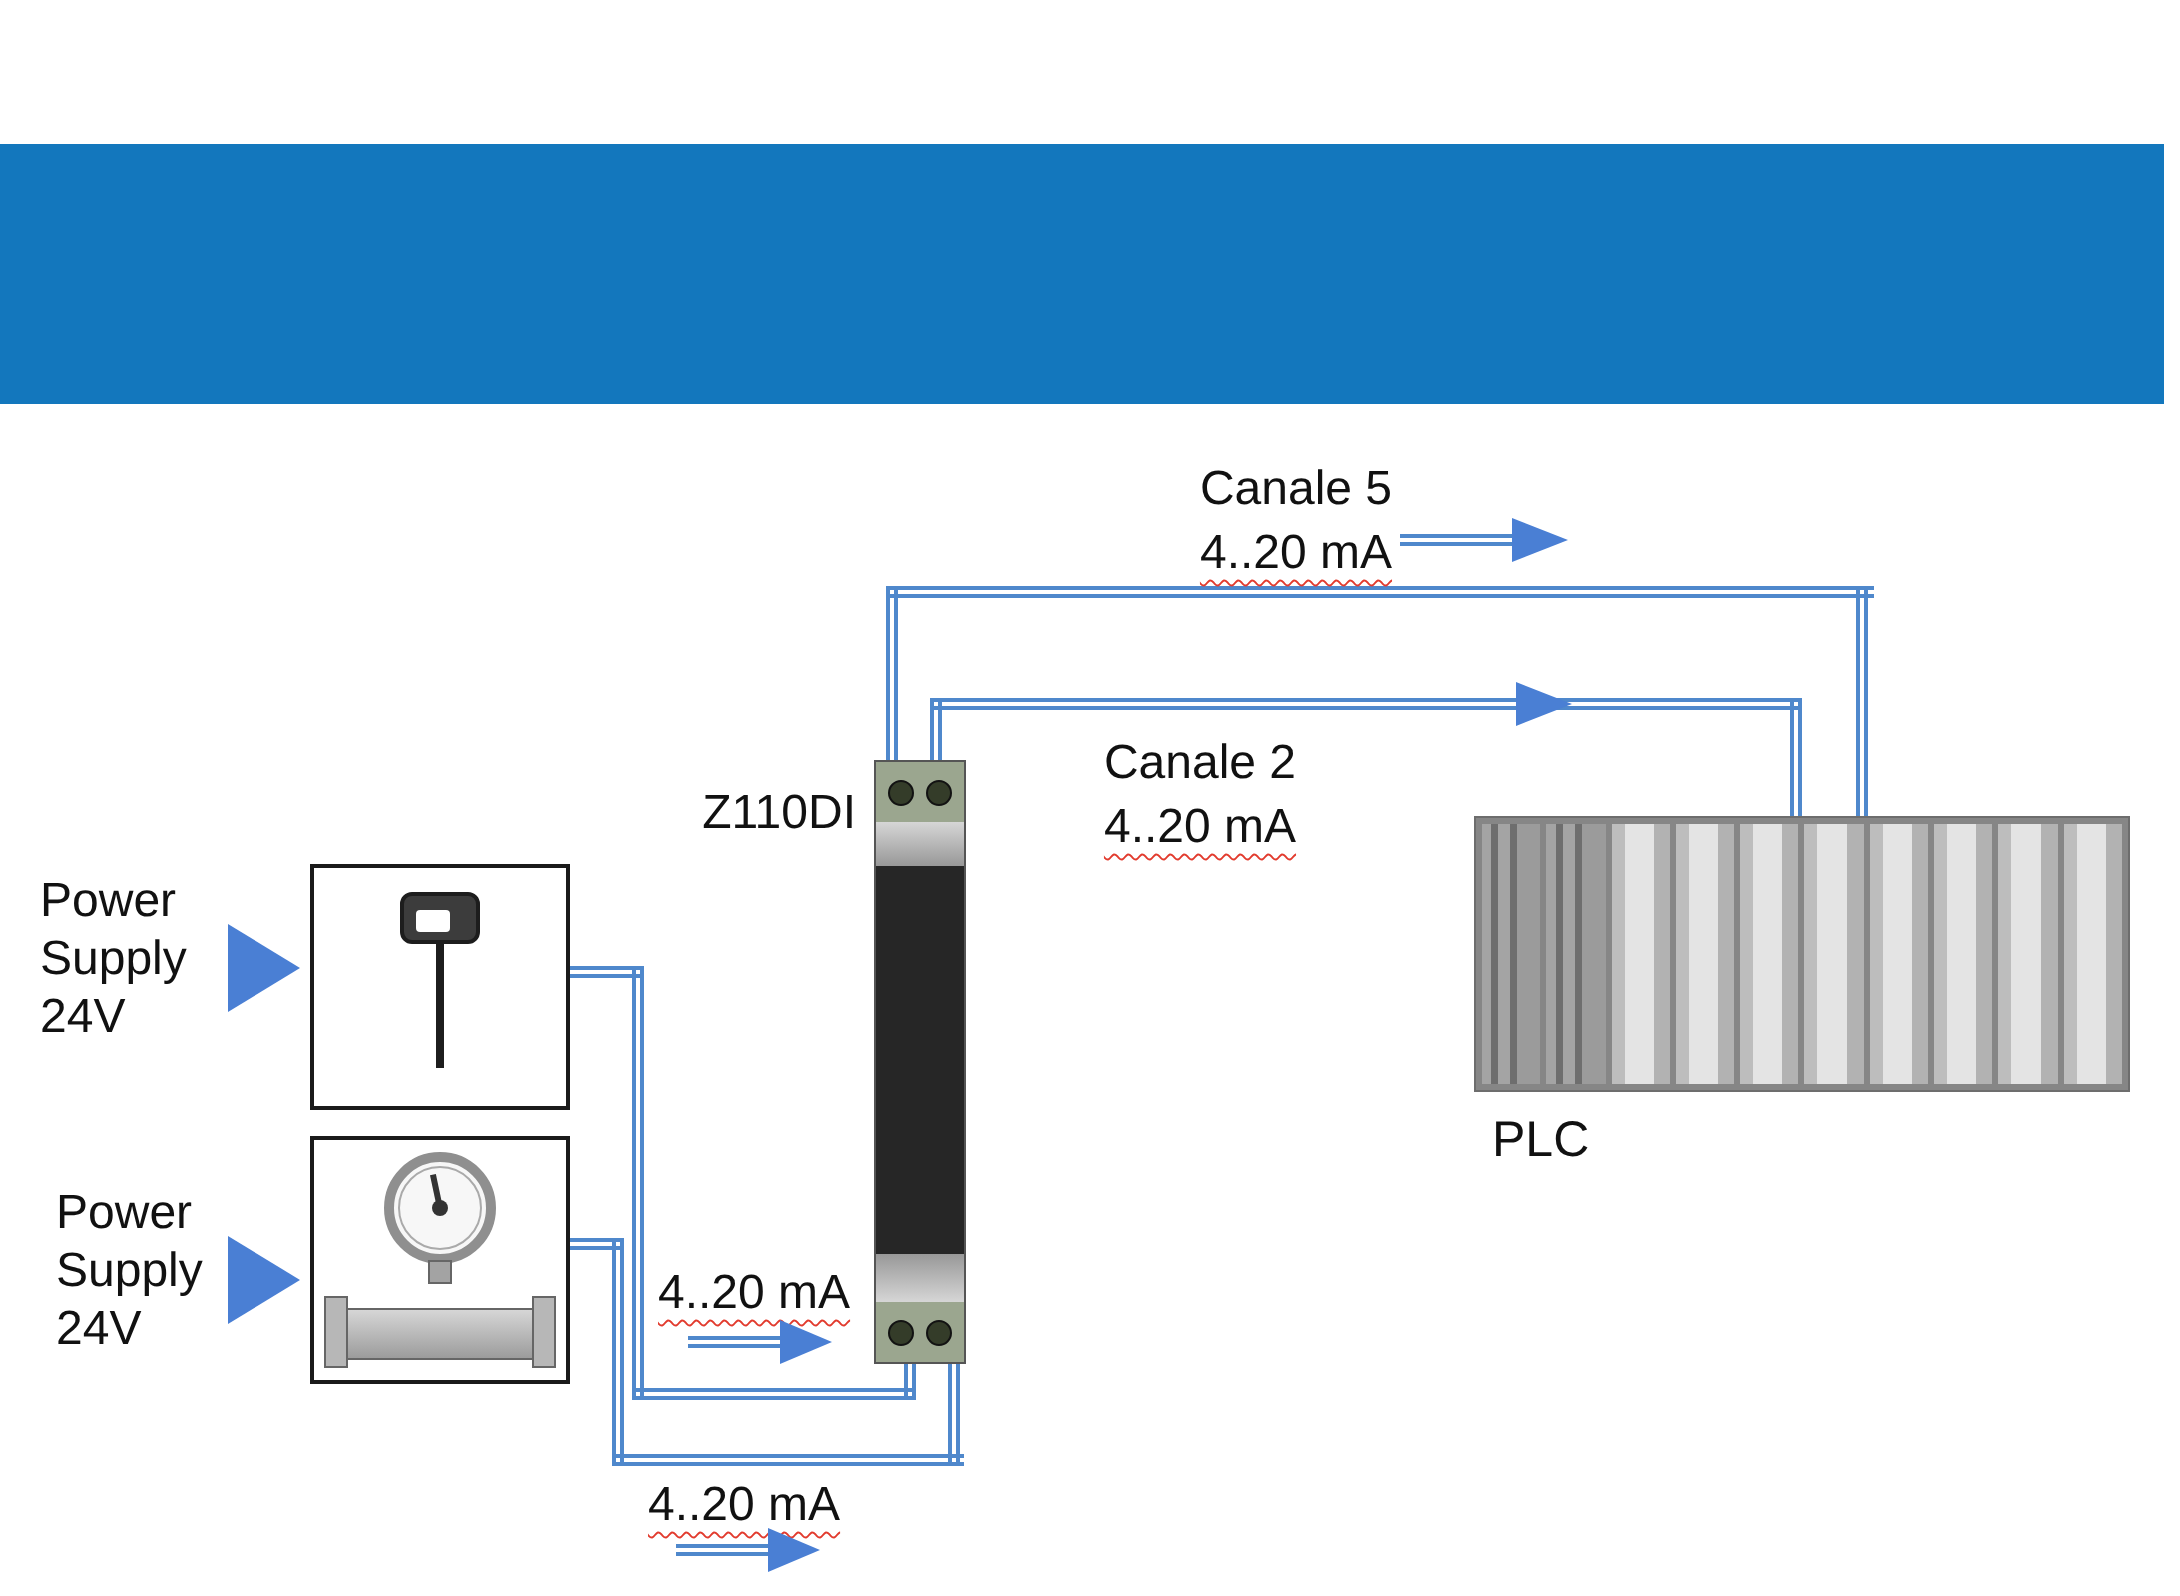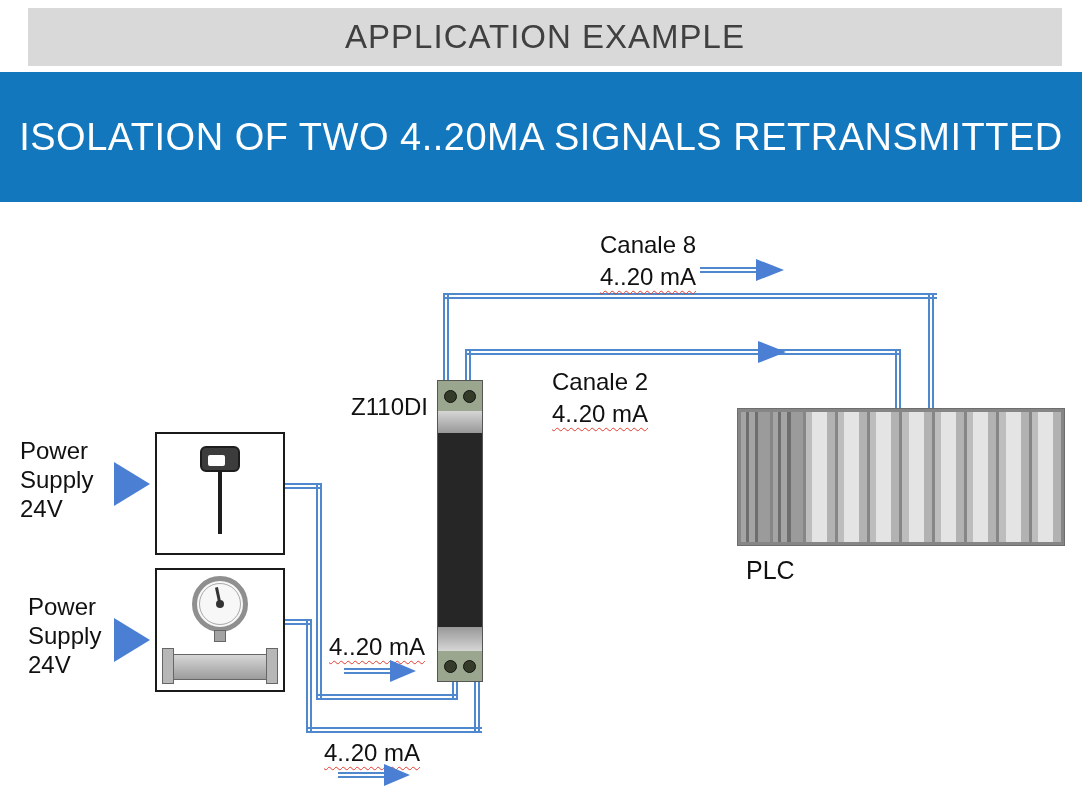--- a/index.html
+++ b/index.html
@@ -69,26 +69,22 @@
   .plc { position:absolute; left:737px; top:408px; width:328px; height:138px;
     background:#868686; border:1px solid #6d6d6d; display:flex; gap:3px; padding:3px; }
   .plc-mod { flex:1; background:linear-gradient(to right,#bdbdbd 0 22%,#e4e4e4 22% 72%,#b2b2b2 72% 100%); }
   .plc-mod.dark { background:linear-gradient(to right,#a4a4a4 0 16%,#6e6e6e 16% 28%,#a4a4a4 28% 48%,#6e6e6e 48% 60%,#9b9b9b 60% 100%); }
 </style>
 </head>
 <body>
 
 <div class="page">
 
-  <div class="eyebrow">
-    <span>APPLICATION EXAMPLE</span>
-  </div>
 
   <div class="title">
-    <div>ISOLATION OF TWO 4..20MA SIGNALS RETRANSMITTED</div>
   </div>
 
   <div class="diagram">
 
     <div class="wv" style="left:443px;top:293px;height:89px"></div>
     <div class="wh" style="left:443px;top:293px;width:494px"></div>
     <div class="wv" style="left:928px;top:293px;height:117px"></div>
 
     <div class="wv" style="left:465px;top:349px;height:33px"></div>
     <div class="wh" style="left:465px;top:349px;width:436px"></div>
@@ -99,21 +95,21 @@
     <div class="wv" style="left:316px;top:483px;height:217px"></div>
     <div class="wh" style="left:316px;top:694px;width:142px"></div>
     <div class="wv" style="left:452px;top:678px;height:22px"></div>
 
     <div class="wh" style="left:284px;top:619px;width:28px"></div>
     <div class="wv" style="left:306px;top:619px;height:114px"></div>
     <div class="wh" style="left:306px;top:727px;width:176px"></div>
     <div class="wv" style="left:474px;top:678px;height:55px"></div>
 
     <div class="lbl center" style="left:563px;top:231px;width:170px">
-      <div>Canale 8</div>
+      <div>Canale 5</div>
       <div class="sig"><span class="squiggle">4..20 mA</span></div>
     </div>
     <div class="wh" style="left:700px;top:267px;width:58px"></div>
     <div class="tri" style="left:756px;top:259px"></div>
 
     <div class="lbl center" style="left:515px;top:368px;width:170px">
       <div>Canale 2</div>
       <div class="sig"><span class="squiggle">4..20 mA</span></div>
     </div>
 

